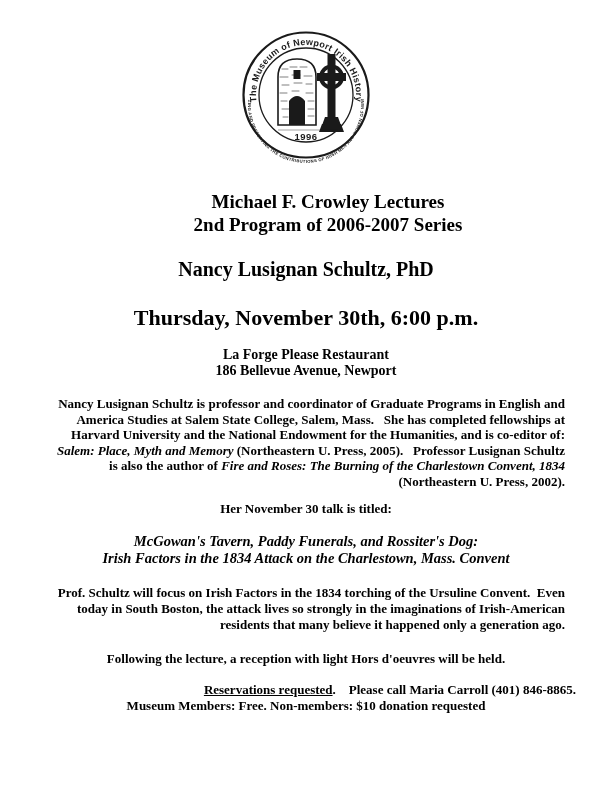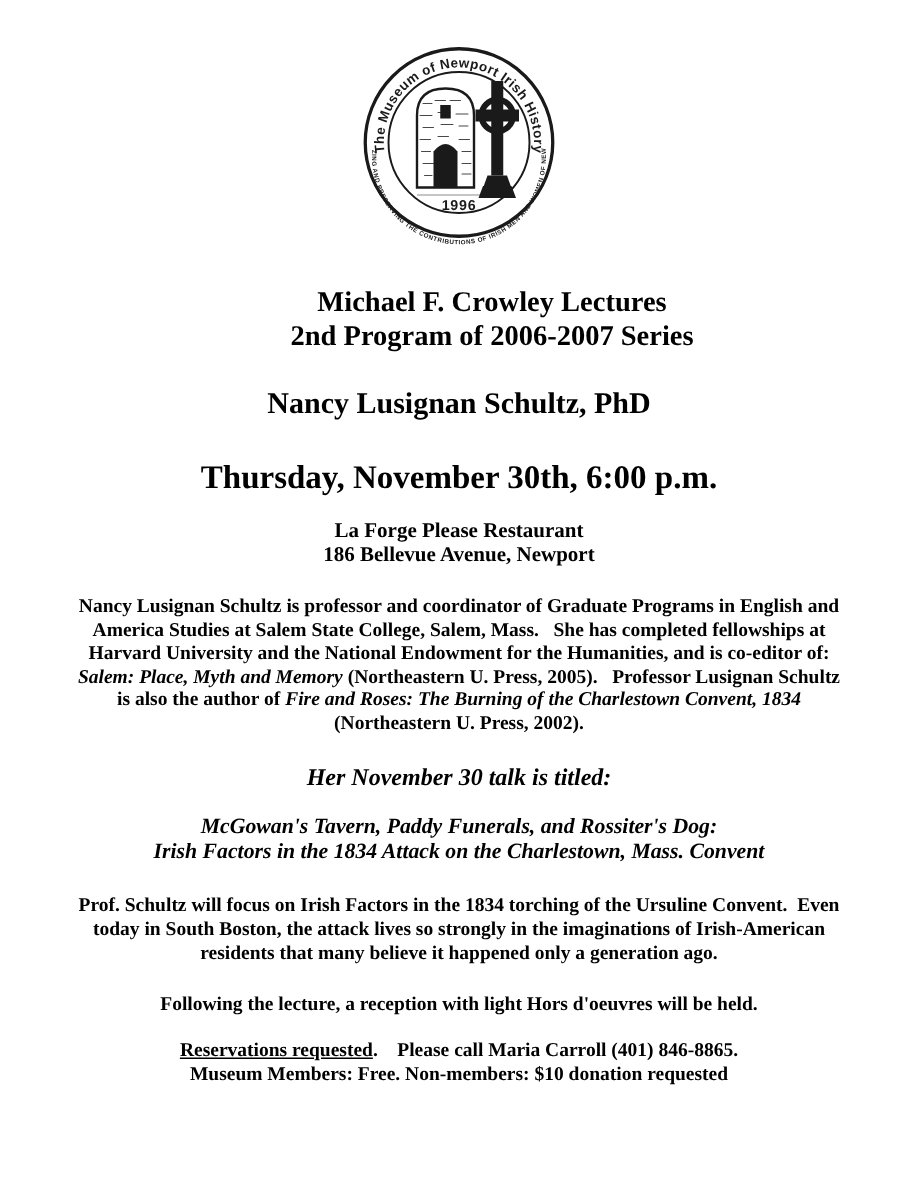--- a/index.html
+++ b/index.html
@@ -9,21 +9,21 @@
     width: 612px;
     height: 792px;
     margin: 0 auto;
     background: #ffffff;
     font-family: "Liberation Serif", serif;
     font-weight: bold;
     color: #000000;
     overflow: hidden;
   }
   .center { text-align: center; }
-  .prewrap { white-space: pre-wrap; }
+  .prewrap { white-space: pre-wrap; text-align: right; }
 
   .logo-wrap {
     margin-top: 27px;
     display: flex;
     justify-content: center;
   }
   .logo-wrap svg { display: block; }
 
   .title {
     margin-top: 27px;
@@ -47,24 +47,23 @@
     font-size: 14px;
     line-height: 15.5px;
   }
   .bio {
     margin: 18px auto 0 auto;
     max-width: 518px;
     font-size: 13px;
     line-height: 15.6px;
   }
   .talk-intro {
-    margin-top: 21px;
-    font-size: 16px;
+    margin-top: 11px;
+    font-size: 13px;
     line-height: 16px;
-    font-style: italic;
   }
   .talk-title {
     margin-top: 16px;
     font-size: 14.5px;
     line-height: 17.5px;
     font-style: italic;
   }
   .talk-desc {
     margin: 17px auto 0 auto;
     max-width: 518px;

